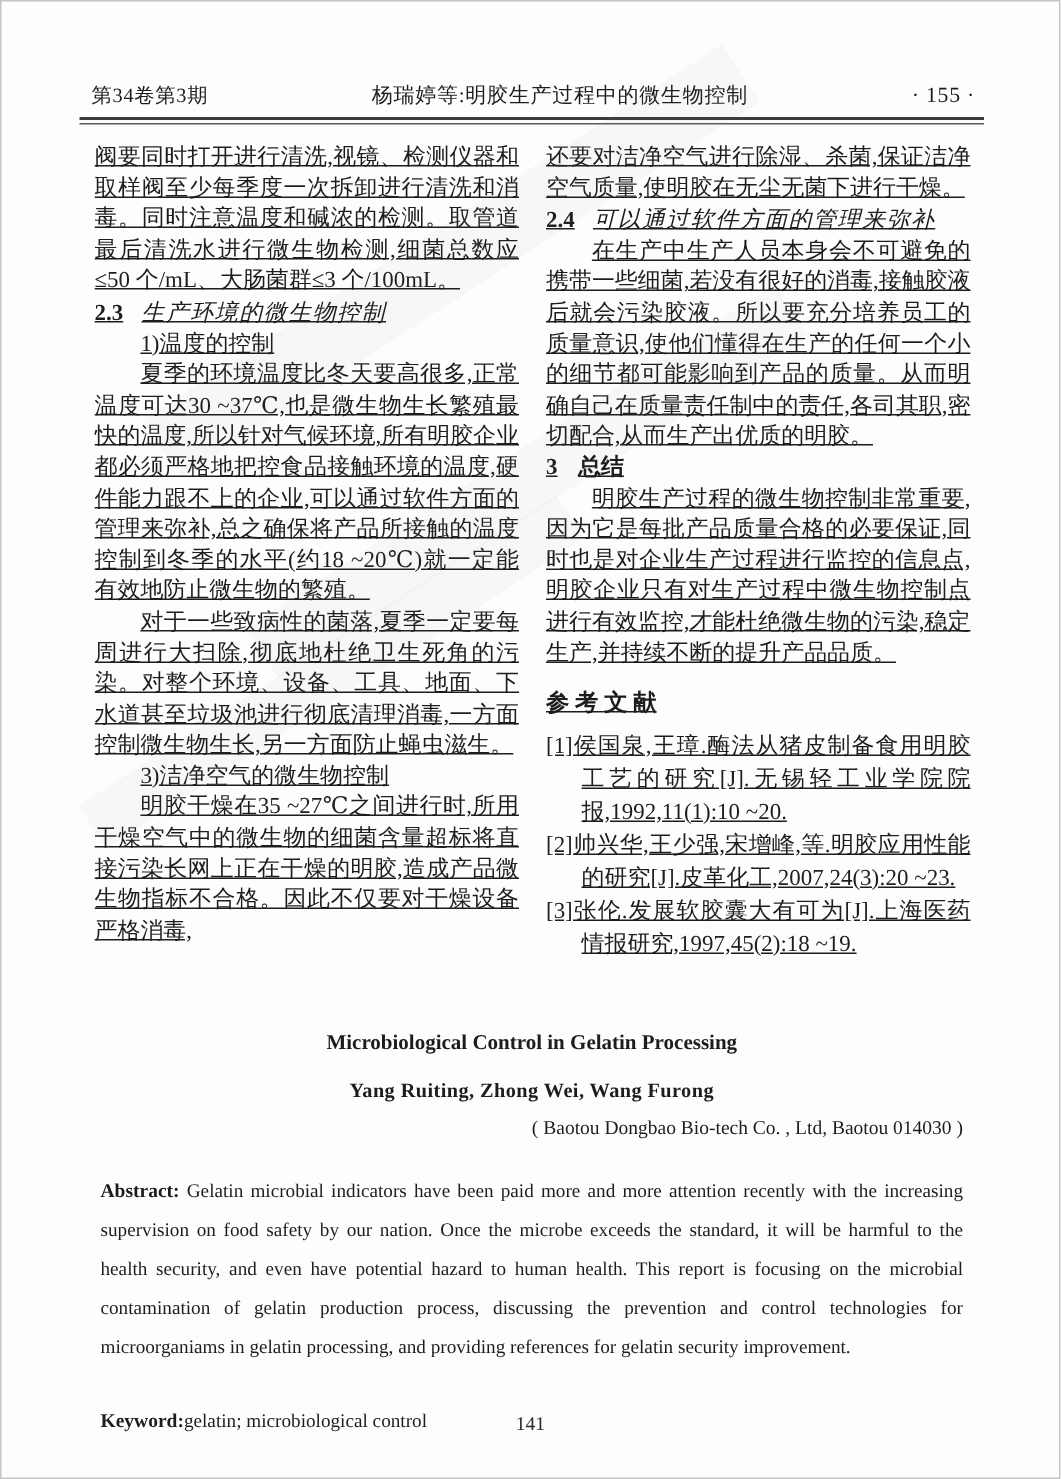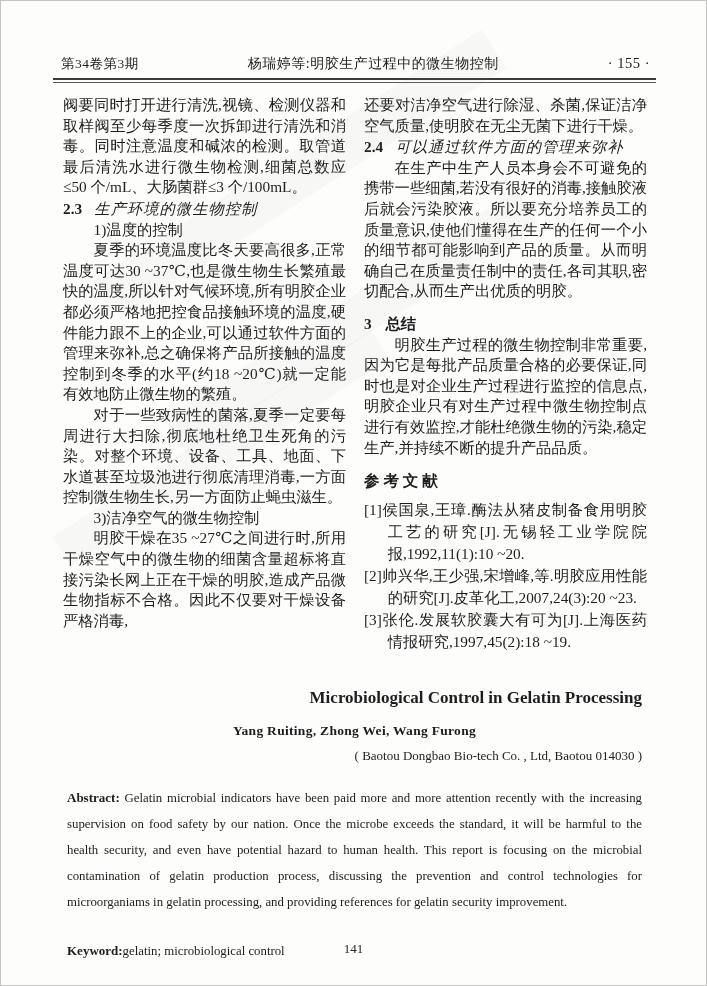--- a/index.html
+++ b/index.html
@@ -23,32 +23,32 @@
     display:flex;justify-content:space-between;align-items:baseline;
     margin:54px 56px 5px 60px;
     font-size:13.5px;letter-spacing:.5px;gap:15px;
   }
   .header .center{font-size:14px;}
   .header .pageno{font-size:14.5px;}
   .rule{margin:0 50px 0 52px;height:2px;border-top:2.5px solid #3c3c3c;border-bottom:1px solid #5a5a5a;}
 
   .columns{display:flex;gap:18px;margin:12px 58px 0 62px;height:566px;overflow:hidden;}
   .col{width:283px;font-size:15.3px;line-height:20.6px;text-align:justify;}
-  .col p{margin:0;text-indent:2em;}
+  .col p{margin:0;text-indent:2em;text-decoration:underline;}
   .col p.noindent{text-indent:0;}
   .col p.h2{text-indent:0;margin-top:1px;}
   .col p.h2 .num{font-weight:bold;font-family:"Liberation Serif",serif;margin-right:.8em;}
   .col p.h2 .kai{font-style:italic;letter-spacing:1px;}
-  .col p.h3{text-indent:0;font-weight:bold;margin-top:12px;}
+  .col p.h3{text-indent:0;font-weight:bold;}
   .col p.h3 .num{margin-right:.9em;}
   .ref-heading{text-indent:0 !important;text-align:left;font-weight:bold;margin:13px 0 7px !important;font-size:15.5px;}
   .ref{text-indent:-1.55em !important;padding-left:1.55em;line-height:22px;}
 
   .english{margin:27px 64px 0 66px;}
-  .english .title{text-align:right;font-weight:bold;font-size:17px;margin:0 0 15px 0;}
+  .english .title{text-align:center;font-weight:bold;font-size:14px;margin:0 0 15px 0;}
   .english .authors{text-align:center;font-weight:bold;font-size:13.5px;margin-bottom:9px;letter-spacing:.3px;}
   .english .affil{text-align:right;font-size:13px;margin-bottom:21px;}
   .english .abstract{font-size:12.8px;line-height:26px;text-align:justify;margin:0;}
   .english .abstract b{font-size:13px;}
   .english .keyword{font-size:12.8px;margin:28px 0 0 0;}
   .english .keyword b{font-size:13px;}
 
   .footer{position:absolute;left:0;right:0;bottom:28px;text-align:center;font-size:13px;color:#2a2a2a;}
 </style>
 </head>

